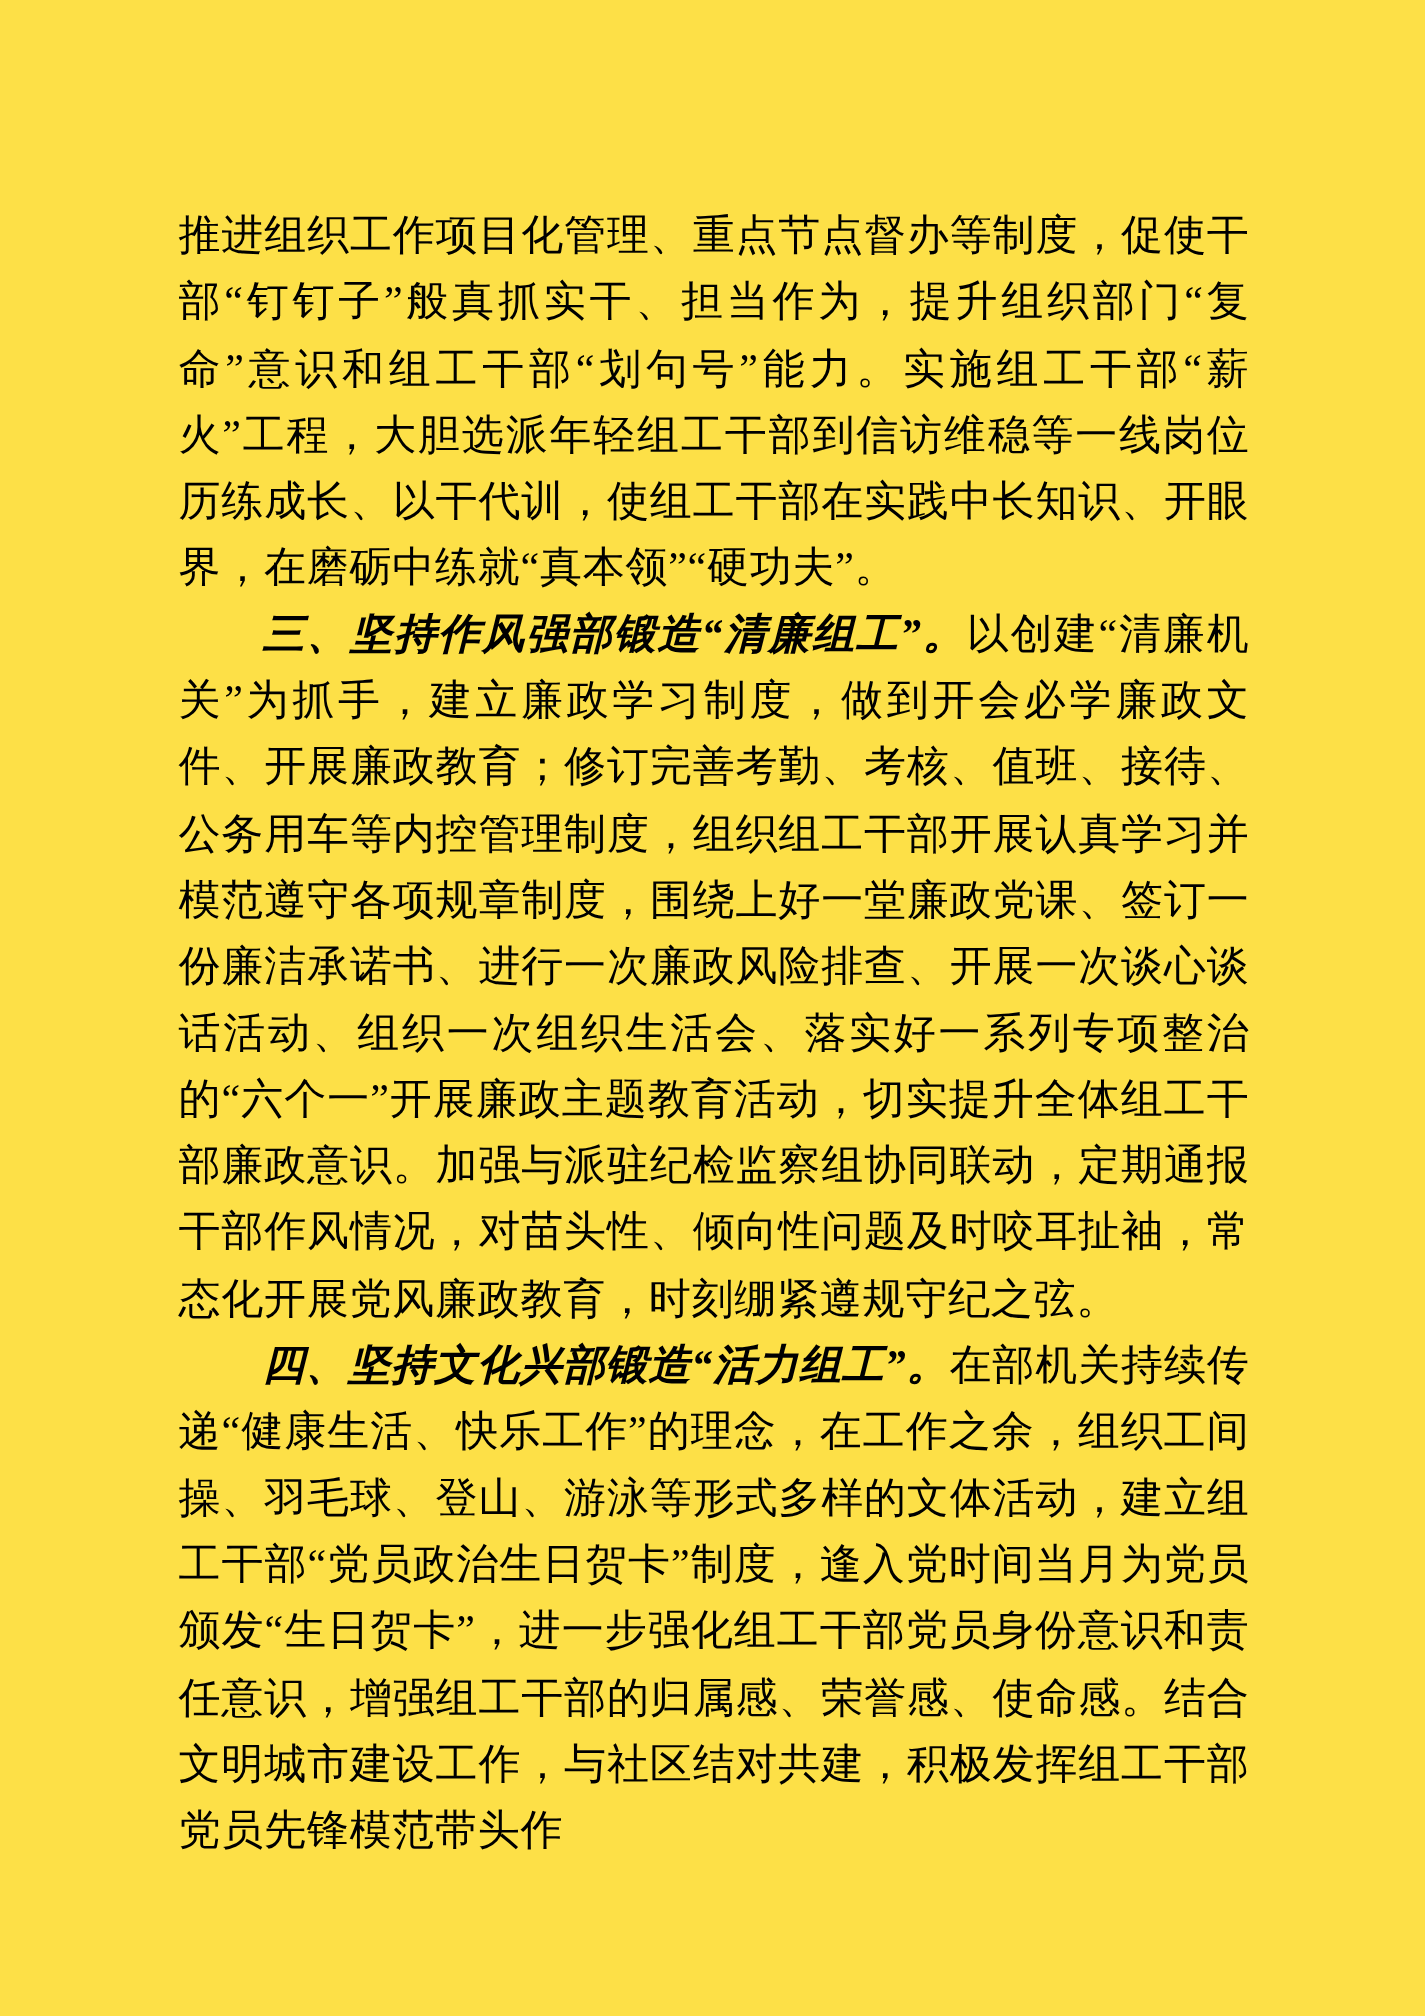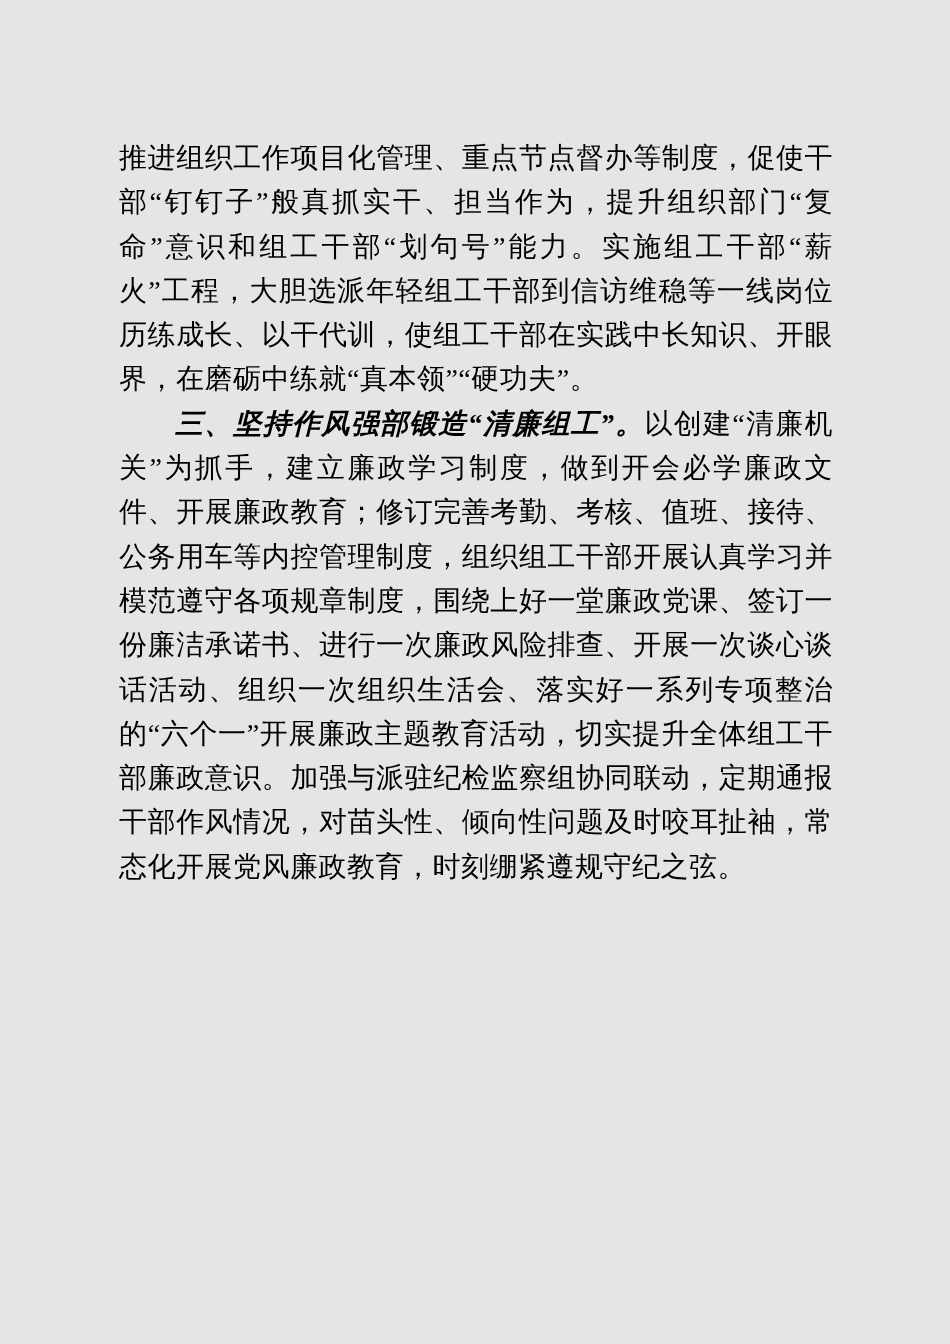--- a/index.html
+++ b/index.html
@@ -10,21 +10,21 @@
   body {
     width: 950px;
     height: 1344px;
     background: #ffffff;
     font-family: "Liberation Serif", "DejaVu Serif", serif;
   }
   .page {
     position: relative;
     width: 950px;
     height: 1344px;
-    background: #e5e5e5;
+    background: #fde047;
     overflow: hidden;
   }
   .content {
     position: absolute;
     left: 119px;
     top: 136px;
     width: 714px;
   }
   .para {
     margin: 0;
@@ -48,15 +48,16 @@
 </head>
 <body>
 
 <div class="page">
   <div class="content">
 
     <p class="para"><span>推进组织工作项目化管理、重点节点督办等制度，促使干部“钉钉子”般真抓实干、担当作为，提升组织部门“复命”意识和组工干部“划句号”能力。实施组工干部“薪火”工程，大胆选派年轻组工干部到信访维稳等一线岗位历练成长、以干代训，使组工干部在实践中长知识、开眼界，在磨砺中练就“真本领”“硬功夫”。</span></p>
 
     <p class="para indent"><span class="lead">三、坚持作风强部锻造“清廉组工”。</span><span>以创建“清廉机关”为抓手，建立廉政学习制度，做到开会必学廉政文件、开展廉政教育；修订完善考勤、考核、值班、接待、公务用车等内控管理制度，组织组工干部开展认真学习并模范遵守各项规章制度，围绕上好一堂廉政党课、签订一份廉洁承诺书、进行一次廉政风险排查、开展一次谈心谈话活动、组织一次组织生活会、落实好一系列专项整治的“六个一”开展廉政主题教育活动，切实提升全体组工干部廉政意识。加强与派驻纪检监察组协同联动，定期通报干部作风情况，对苗头性、倾向性问题及时咬耳扯袖，常态化开展党风廉政教育，时刻绷紧遵规守纪之弦。</span></p>
 
+    <p class="para indent"><span class="lead">四、坚持文化兴部锻造“活力组工”。</span><span>在部机关持续传递“健康生活、快乐工作”的理念，在工作之余，组织工间操、羽毛球、登山、游泳等形式多样的文体活动，建立组工干部“党员政治生日贺卡”制度，逢入党时间当月为党员颁发“生日贺卡”，进一步强化组工干部党员身份意识和责任意识，增强组工干部的归属感、荣誉感、使命感。结合文明城市建设工作，与社区结对共建，积极发挥组工干部党员先锋模范带头作</span></p>
 
   </div>
 </div>
 
 </body></html>

